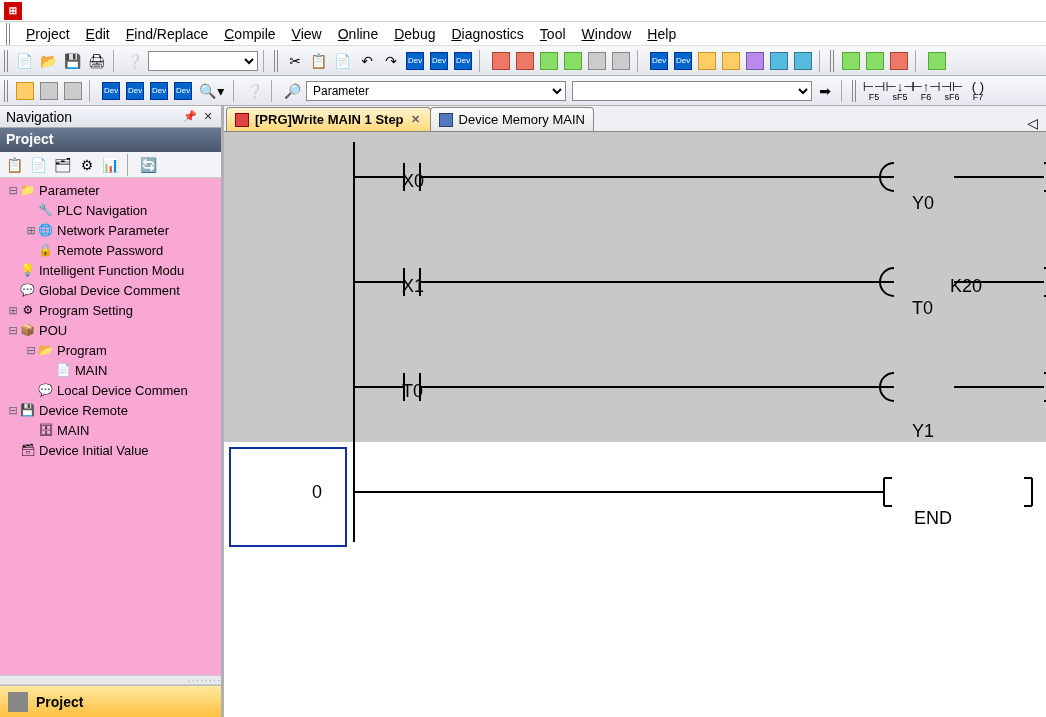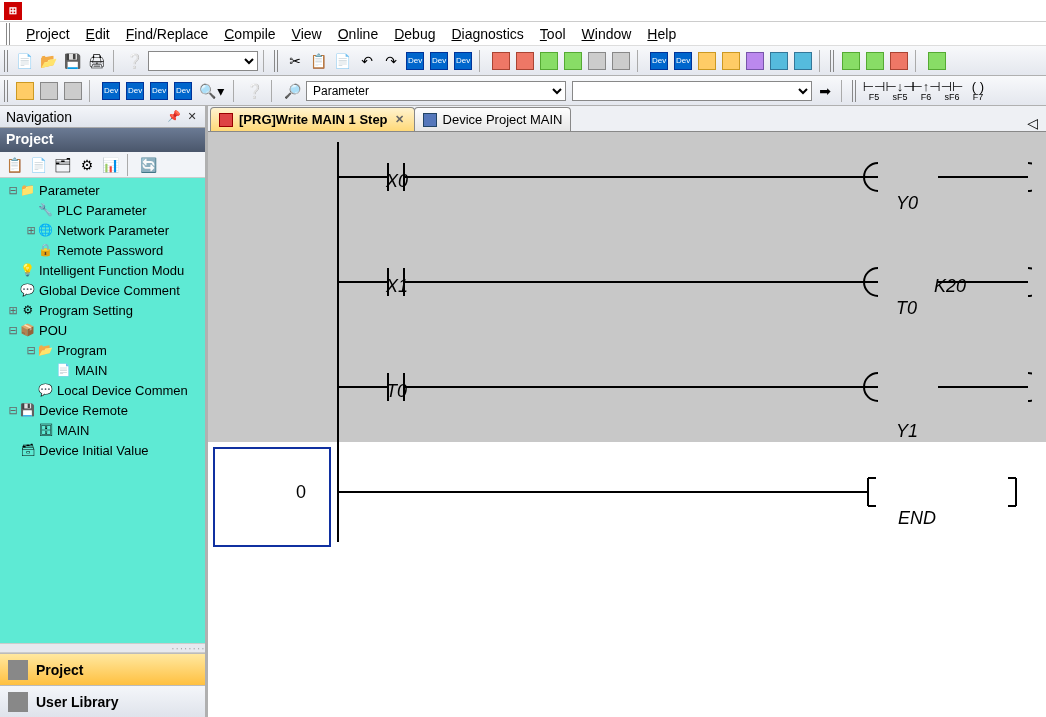--- a/index.html
+++ b/index.html
@@ -17,21 +17,21 @@
 
 
 .toolbar-row { height: 30px; background: linear-gradient(#f8f9fb, #e4e7ee); border-bottom: 1px solid #b0b0b0; display: flex; align-items: center; padding: 0 4px; gap: 2px; }
 .tb-btn { width: 22px; height: 22px; border: 1px solid transparent; display:flex; align-items:center; justify-content:center; font-size:14px; cursor:default;}
 .tb-sep { width:6px; height:22px; border-left:1px solid #aaa; margin:0 3px;}
 .tb-combo { height:20px; border:1px solid #888; background:#fff; font-size:12px; padding:0 2px; }
 .grip { width:6px; height:22px; background: repeating-linear-gradient(90deg,#888 0 1px,transparent 1px 3px); margin-right:2px;}
 
 
 .main-area { display:flex; height: calc(717px - 22px - 24px - 30px - 30px); }
-.nav-panel { width: 208px; border-right: 3px solid #b0b0b0; display:flex; flex-direction:column; background:#5eead4; }
+.nav-panel { width: 224px; border-right: 3px solid #b0b0b0; display:flex; flex-direction:column; background:#f9a8d4; }
 .nav-header { height:22px; background:linear-gradient(#f4f6fa,#e0e4ec); border-bottom:1px solid #aaa; display:flex; align-items:center; padding:0 6px; font-size:14px; gap:4px;}
 .nav-header .spacer{flex:1}
 .nav-header .pin, .nav-header .close{width:14px;height:14px;display:flex;align-items:center;justify-content:center;font-size:11px;color:#333;cursor:default}
 .project-header { height:24px; background:linear-gradient(#6b7a94,#4a566b); color:#fff; font-weight:bold; padding:3px 6px; font-size:14px; }
 .nav-toolbar { height:26px; display:flex; align-items:center; padding:0 4px; gap:2px; background:#f2f4f8; border-bottom:1px solid #ccc;}
 .tree { flex:1; overflow:auto; padding:2px 0; font-size:13px; }
 .tree-row { display:flex; align-items:center; height:20px; padding-left:4px; white-space:nowrap; cursor:default;}
 .tw { display:inline-block; width:14px; text-align:center; color:#666; font-size:11px;}
 .ic { display:inline-block; width:16px; height:16px; margin-right:3px; font-size:12px; text-align:center; line-height:16px;}
 .nav-splitter{height:10px; background:#e7e9ef; border-top:1px solid #ccc; border-bottom:1px solid #ccc; text-align:right; font-size:8px; color:#888}
@@ -48,21 +48,21 @@
 .tab .ti { width:14px;height:14px;display:inline-block;background:#d44;border:1px solid #900;}
 .tab .ti.dev { background:#57b; border-color:#246;}
 .tab-row .coll { margin-left:auto; padding:0 8px; font-size:14px;}
 
 
 .ladder { flex:1; position:relative; overflow:hidden; }
 .ladder-bg { position:absolute; left:0; right:0; top:0; height:310px; background:#c8c8c8;}
 .ladder svg { position:absolute; left:0; top:0;}
 .step-sel { position:absolute; left:5px; top:315px; width:118px; height:100px; border:2px solid #1030a0; background:#fff;}
 .step-num { position:absolute; left:88px; top:350px; font-size:18px; }
-.lbl { position:absolute; font-size:18px;font-style:italic; }
+.lbl { position:absolute; font-size:18px; }
 
 
 .sq { width:18px;height:18px;background:#5bd;border:1px solid #379;}
 .sq.or { background:#fc6;border-color:#c92;}
 .sq.gr { background:#8d6;border-color:#5a3;}
 .sq.rd { background:#e76;border-color:#a43;}
 .sq.pu { background:#b8e;border-color:#75a;}
 .sq.gy { background:#ccc;border-color:#888;}
 .sq.dev { background:#06c;border-color:#039;position:relative}
 .sq.dev:after{content:"Dev";color:#fff;font-size:8px;position:absolute;left:1px;top:3px}
@@ -258,21 +258,21 @@
     </div>
     <div class="tree" id="tree">
         <div class="tree-row" style="padding-left: 6px;">
           <span class="tw">⊟</span>
           <span class="ic">📁</span>
           <span>Parameter</span>
         </div>
         <div class="tree-row" style="padding-left: 24px;">
           <span class="tw"></span>
           <span class="ic">🔧</span>
-          <span>PLC Parameter</span>
+          <span>PLC Navigation</span>
         </div>
         <div class="tree-row" style="padding-left: 24px;">
           <span class="tw">⊞</span>
           <span class="ic">🌐</span>
           <span>Network Parameter</span>
         </div>
         <div class="tree-row" style="padding-left: 24px;">
           <span class="tw"></span>
           <span class="ic">🔒</span>
           <span>Remote Password</span>
@@ -327,38 +327,34 @@
           <span class="ic">🗃</span>
           <span>Device Initial Value</span>
         </div>
       </div>
     <div class="nav-splitter">۰۰۰۰۰۰۰۰</div>
     <div id="bottom-btns">
         <div class="nav-bottom-btn active">
           <span class="ic2"></span>
           <span>Project</span>
         </div>
-        <div class="nav-bottom-btn">
-          <span class="ic2"></span>
-          <span>User Library</span>
-        </div>
       </div>
   </div>
 
   <div class="editor">
     <div class="tab-row" id="tabs">
 
     <div class="tab active">
           <span class="ti "></span>
           <span>[PRG]Write MAIN 1 Step</span>
           <span class="x">✕</span>
         </div>
         <div class="tab">
           <span class="ti dev"></span>
-          <span>Device Project MAIN</span>
+          <span>Device Memory MAIN</span>
         </div>
         <div class="coll">◁</div>
       </div>
     <div class="ladder">
       <div class="ladder-bg"></div>
       <svg id="ladsvg" width="824" height="560">
           <line x1="130" y1="10" x2="130" y2="410" stroke="#000" stroke-width="2"></line>
           <line x1="130" y1="45" x2="180" y2="45" stroke="#000" stroke-width="2"></line>
           <line x1="180" y1="31" x2="180" y2="59" stroke="#000" stroke-width="2"></line>
           <line x1="196" y1="31" x2="196" y2="59" stroke="#000" stroke-width="2"></line>

